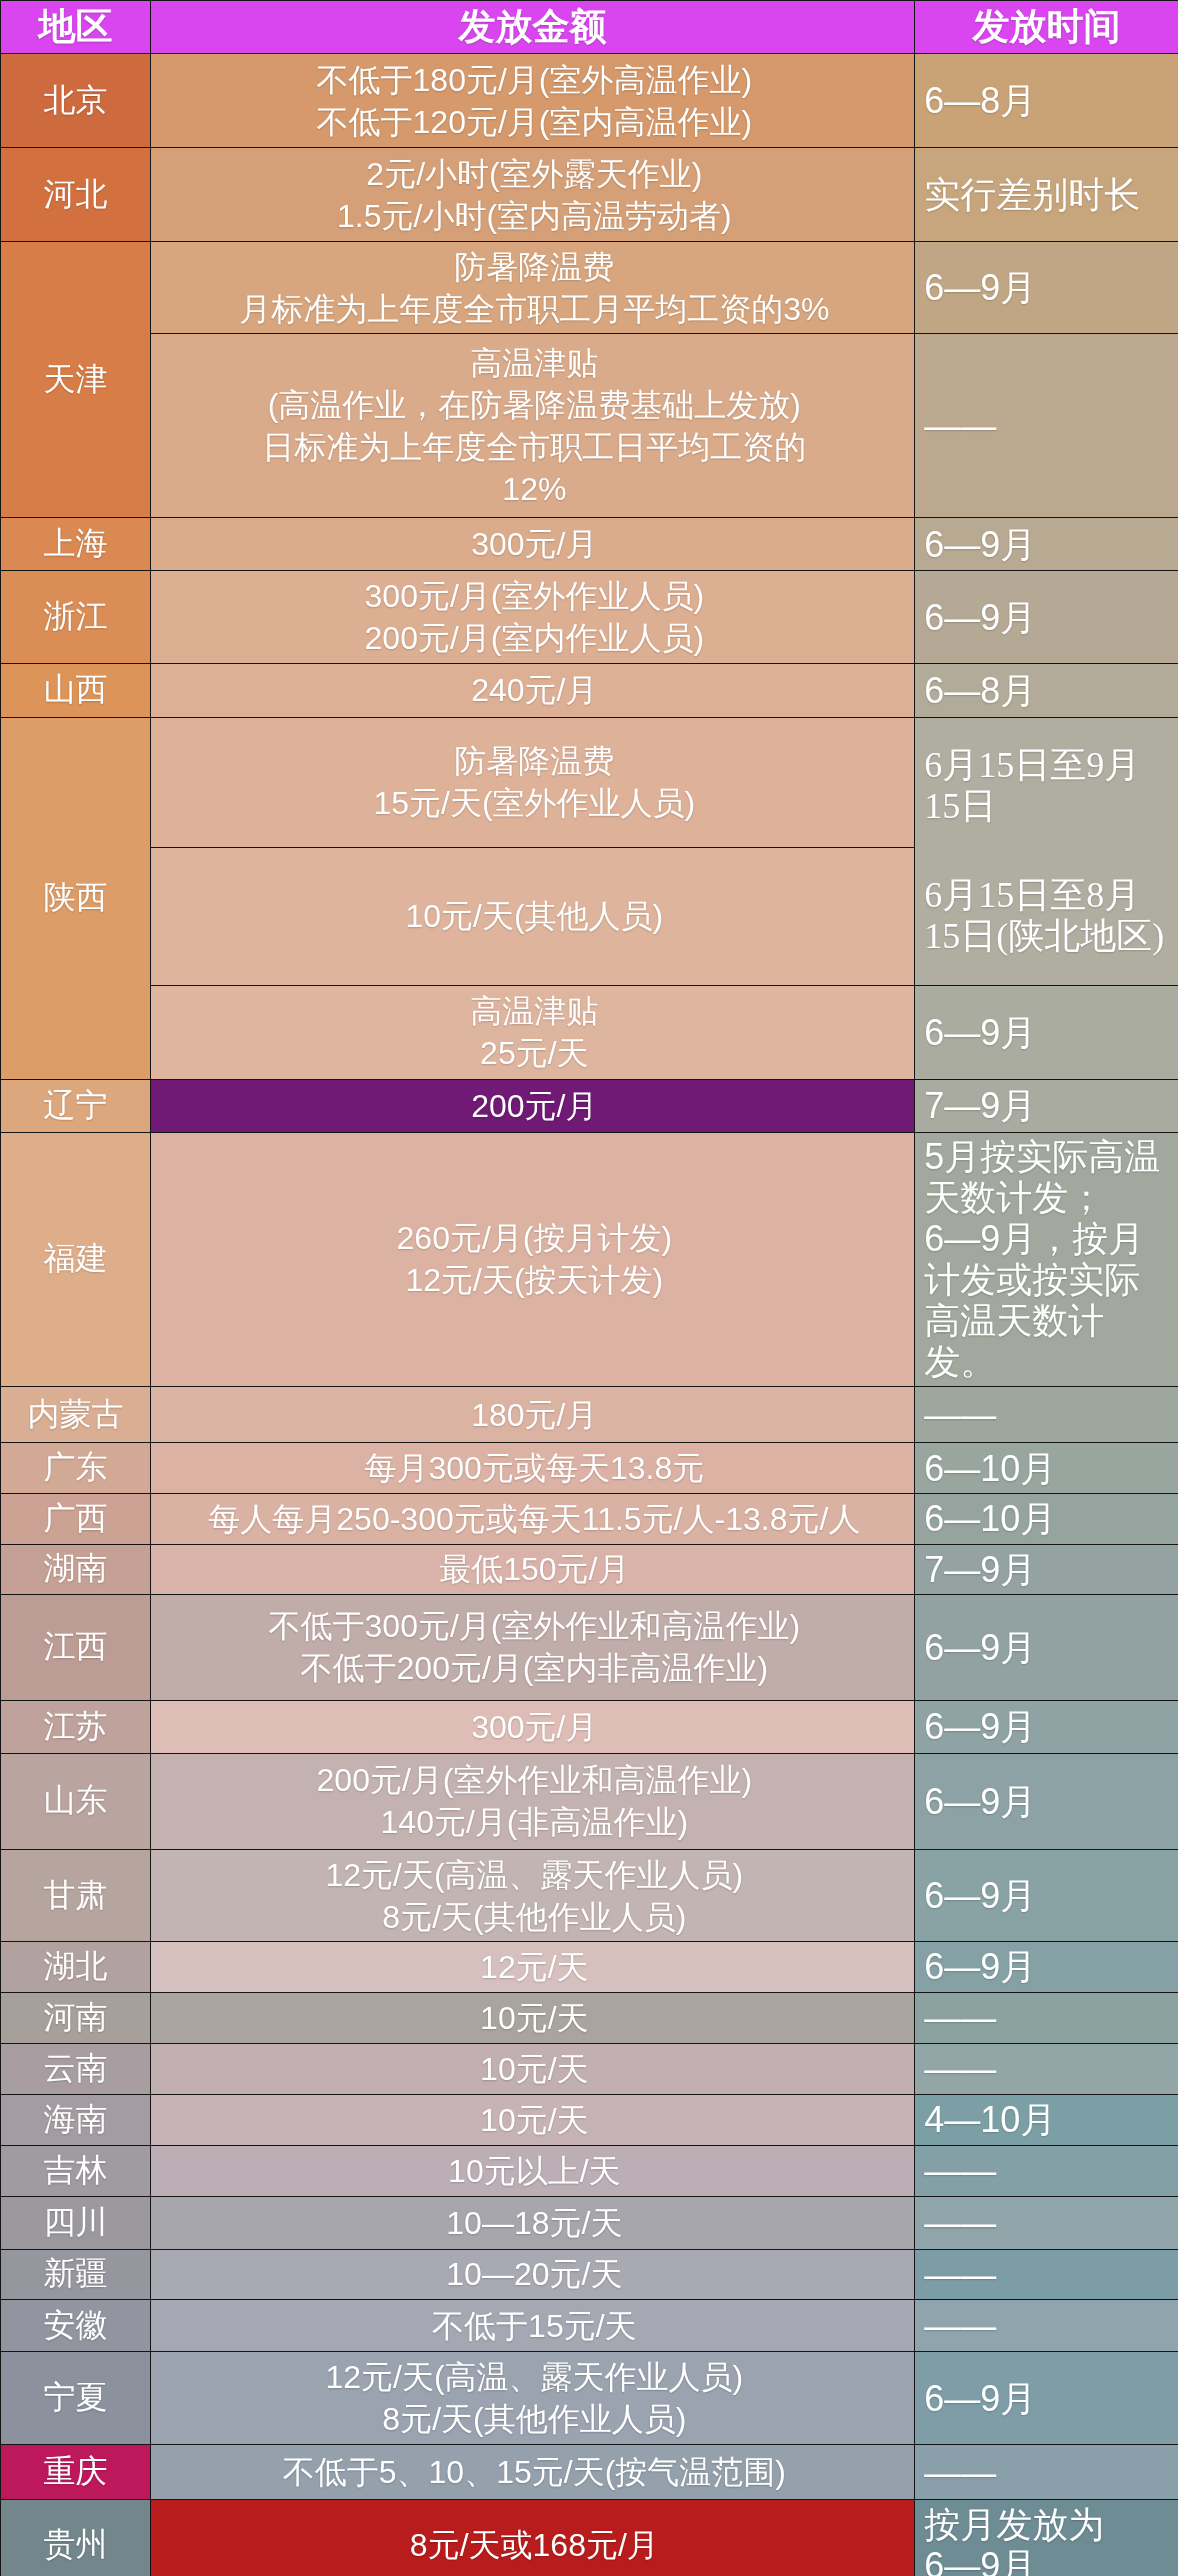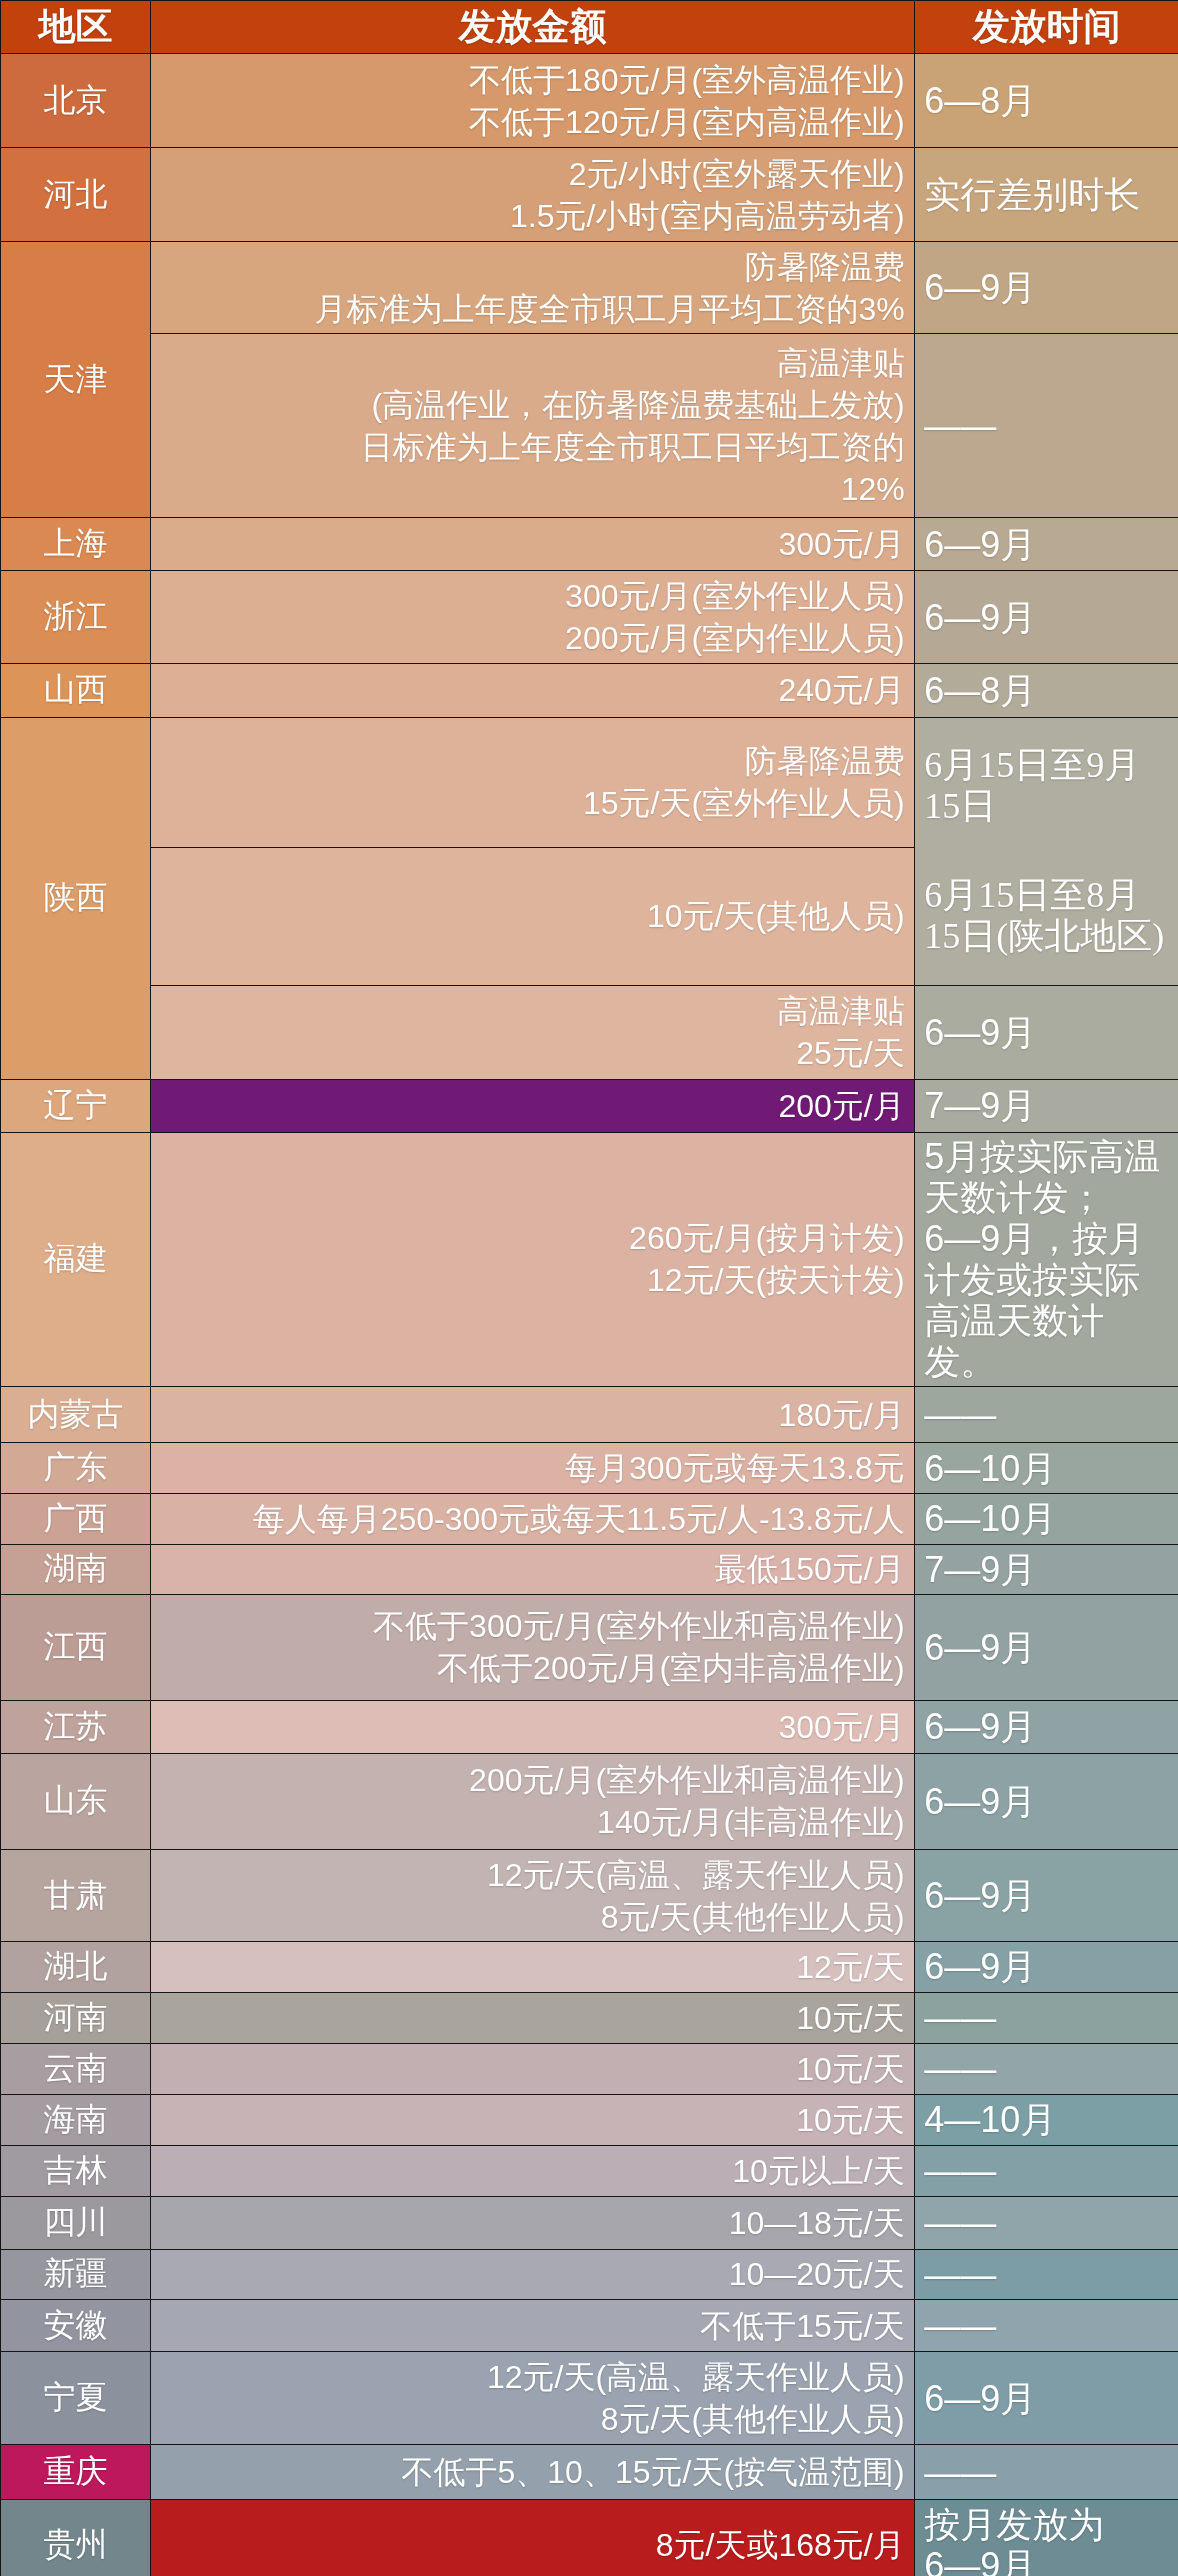--- a/index.html
+++ b/index.html
@@ -1,23 +1,23 @@
 <!DOCTYPE html>
 <html style="font-size:15px"><head>
 <meta charset="utf-8">
 <style>
   html,body{margin:0;padding:0;background:#222;}
   .page{width:1178px;height:2576px;position:relative;background:#000;
         font-family:"Liberation Sans","DejaVu Sans",sans-serif;}
   table{border-collapse:collapse;table-layout:fixed;width:1178px;height:2576px;}
   td,th{border:1.9px solid #141414;color:#fff;overflow:hidden;vertical-align:middle;
         text-shadow:0 0.9px 1.9px rgba(0,0,0,0.18);}
-  th{font-size:37px;font-weight:bold;background:#c2410c;text-align:center;}
+  th{font-size:37px;font-weight:bold;background:#d946ef;text-align:center;}
   .c1{text-align:center;font-size:32px;}
-  .c2{font-size:32px;text-align:right;padding:3.7px 9.3px 3.7px 13px;white-space:pre-line;line-height:42px;}
+  .c2{font-size:32px;text-align:center;padding:3.7px 9.3px 3.7px 13px;white-space:pre-line;line-height:42px;}
   .c3{font-size:36px;text-align:left;padding:3.7px 5.6px 3.7px 9.3px;white-space:pre-line;line-height:41px;}
   .cfoot{background:#8494A1;text-align:center;font-size:29px;}
   .split{display:flex;flex-direction:column;height:100%;}
   .split>div{flex:1;display:flex;align-items:center;white-space:pre-line;line-height:41px;font-family:Liberation Serif, serif;}
 
   .rh{height:46px}
   .r0{height:94px}.r1{height:94px}.r2{height:91px}.r3{height:184px}.r4{height:53px}
   .r5{height:92px}.r6{height:54px}.r7{height:130px}.r8{height:138px}.r9{height:94px}
   .r10{height:53px}.r11{height:223px}.r12{height:56px}.r13{height:51px}.r14{height:49px}
   .r15{height:48px}.r16{height:106px}.r17{height:53px}.r18{height:96px}.r19{height:90px}

